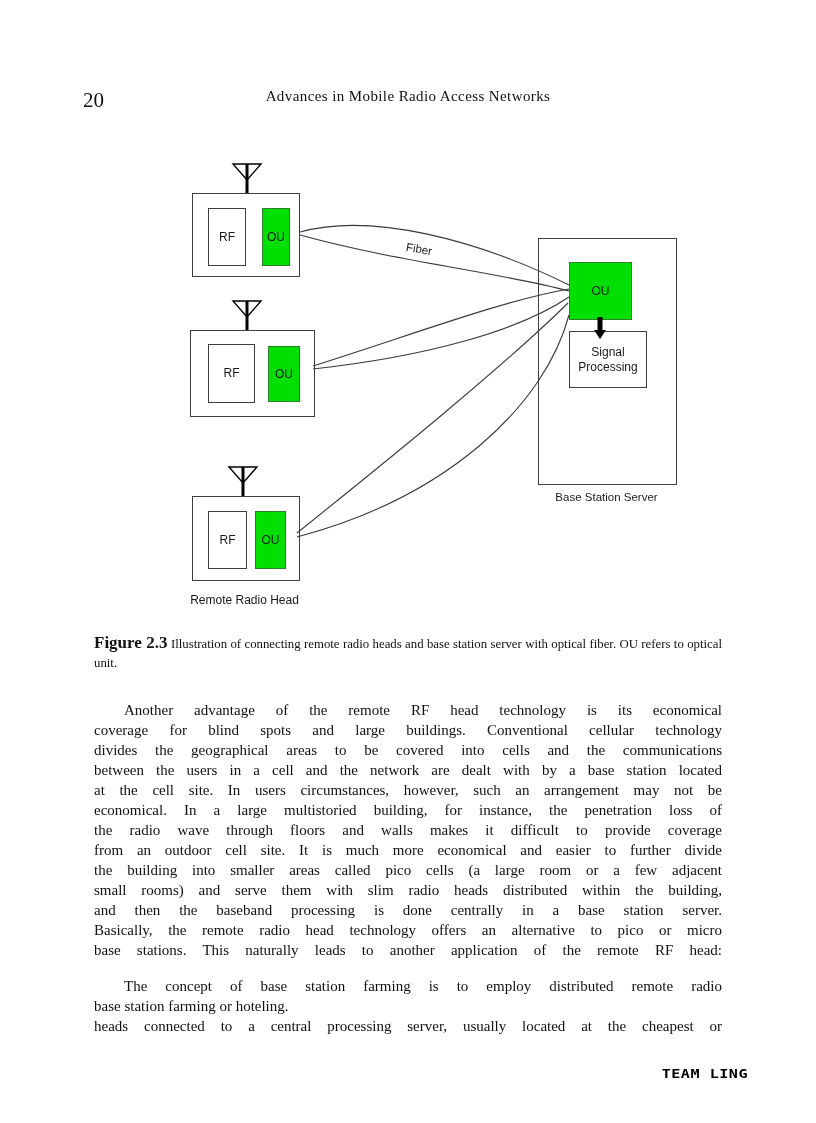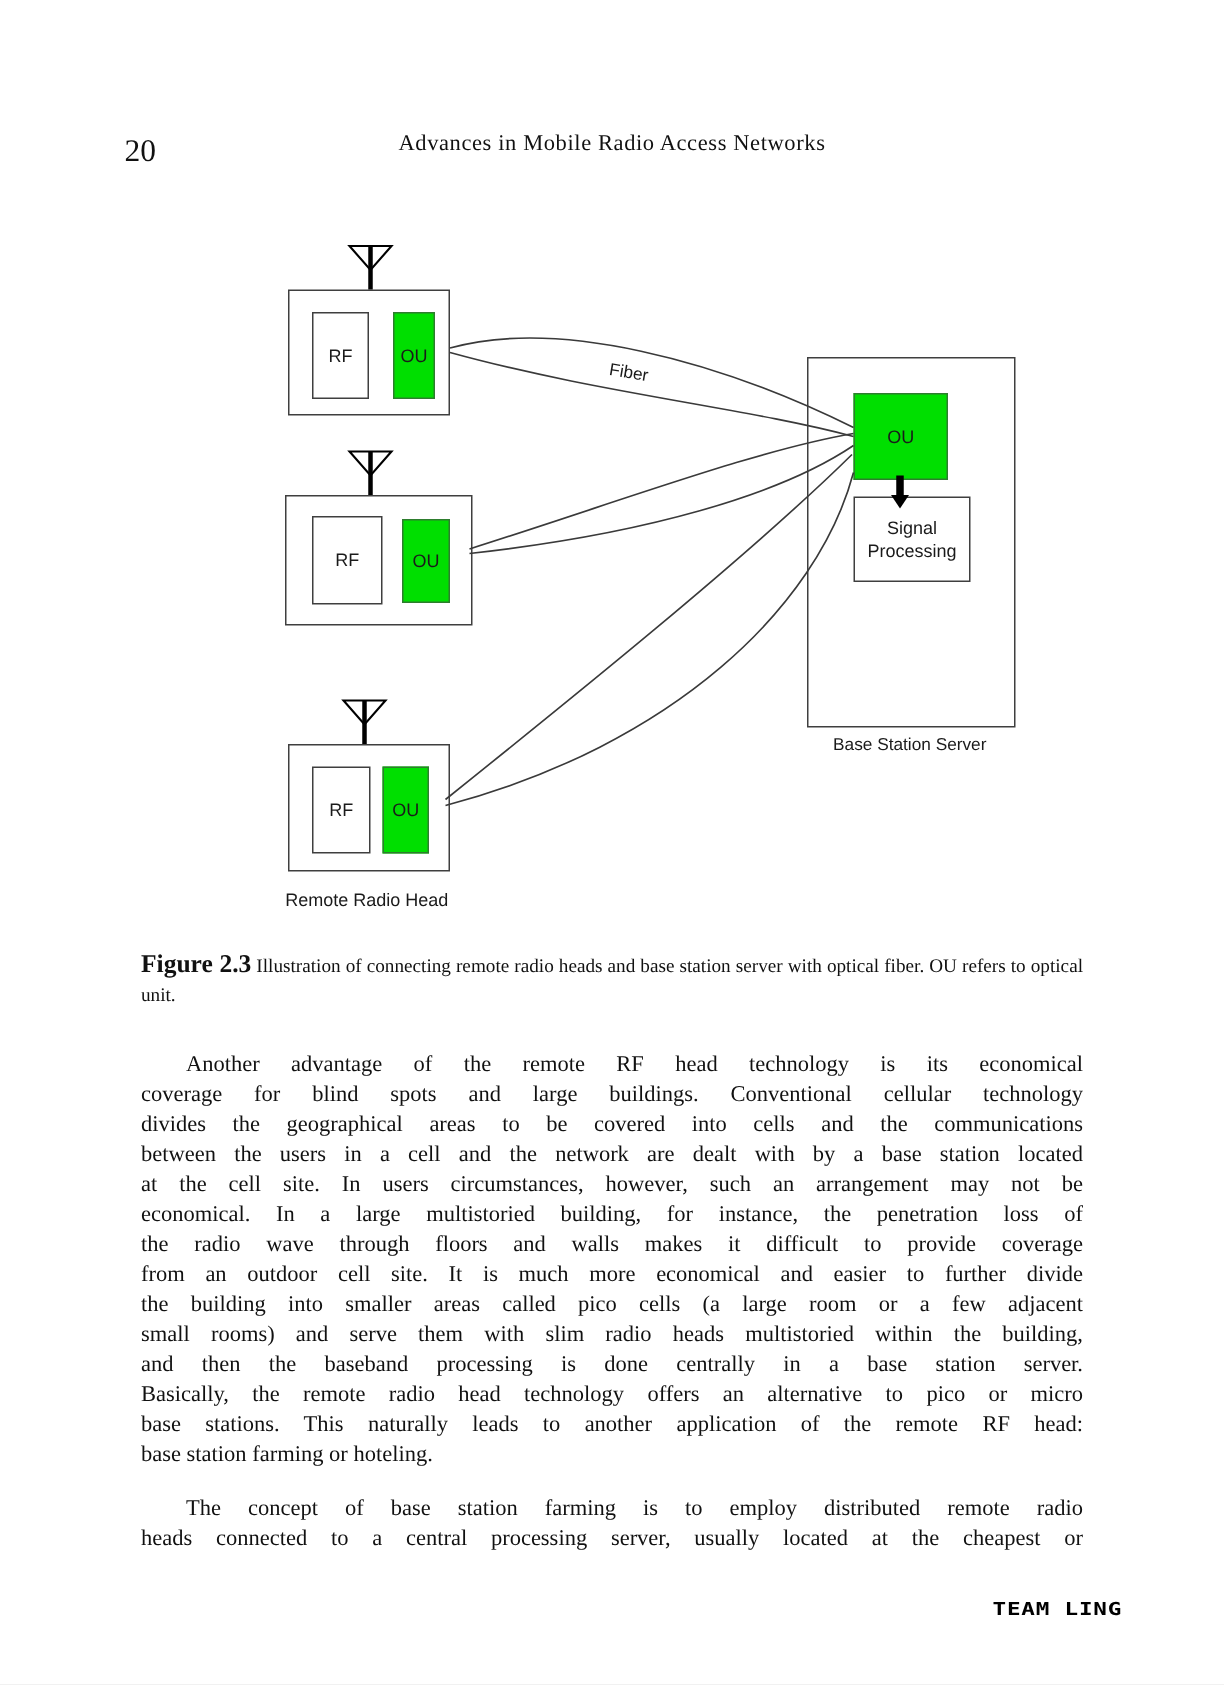--- a/index.html
+++ b/index.html
@@ -117,24 +117,24 @@
   <div class="abs body">
     <div class="bl ind">Another advantage of the remote RF head technology is its economical</div>
     <div class="bl">coverage for blind spots and large buildings.  Conventional cellular technology</div>
     <div class="bl">divides the geographical areas to be covered into cells and the communications</div>
     <div class="bl">between the users in a cell and the network are dealt with by a base station located</div>
     <div class="bl">at the cell site. In users circumstances, however, such an arrangement may not be</div>
     <div class="bl">economical. In a large multistoried building, for instance, the penetration loss of</div>
     <div class="bl">the radio wave through floors and walls makes it difficult to provide coverage</div>
     <div class="bl">from an outdoor cell site. It is much more economical and easier to further divide</div>
     <div class="bl">the building into smaller areas called pico cells (a large room or a few adjacent</div>
-    <div class="bl">small rooms) and serve them with slim radio heads multistoried within the building,</div>
+    <div class="bl">small rooms) and serve them with slim radio heads distributed within the building,</div>
     <div class="bl">and then the baseband processing is done centrally in a base station server.</div>
     <div class="bl">Basically, the remote radio head technology offers an alternative to pico or micro</div>
     <div class="bl">base stations.  This naturally leads to another application of the remote RF head:</div>
+    <div class="bl ind">The concept of base station farming is to employ distributed remote radio</div>
     <div class="bl end">base station farming or hoteling.</div>
-    <div class="bl ind">The concept of base station farming is to employ distributed remote radio</div>
     <div class="bl">heads connected to a central processing server, usually located at the cheapest or</div>
   </div>
 
   <div class="abs logo">TEAM LING</div>
 
 </div>
 
 </body></html>

